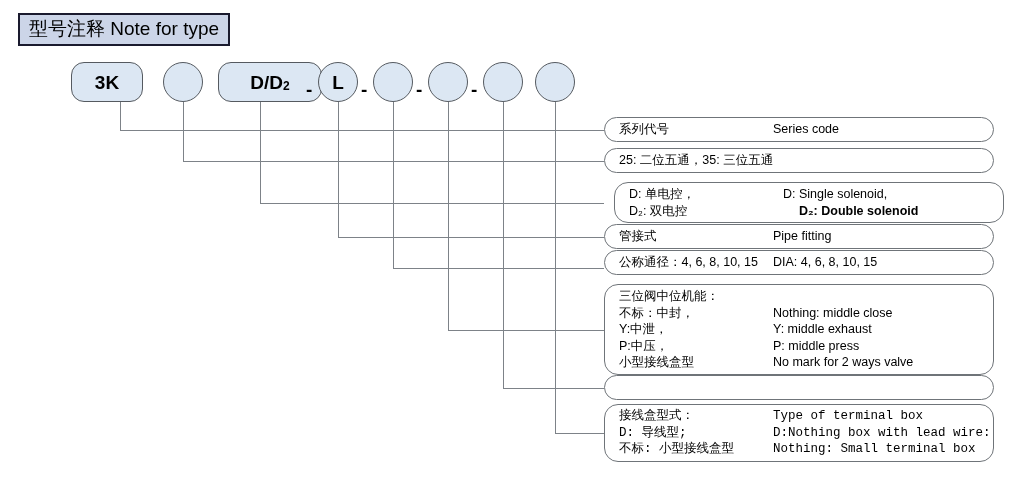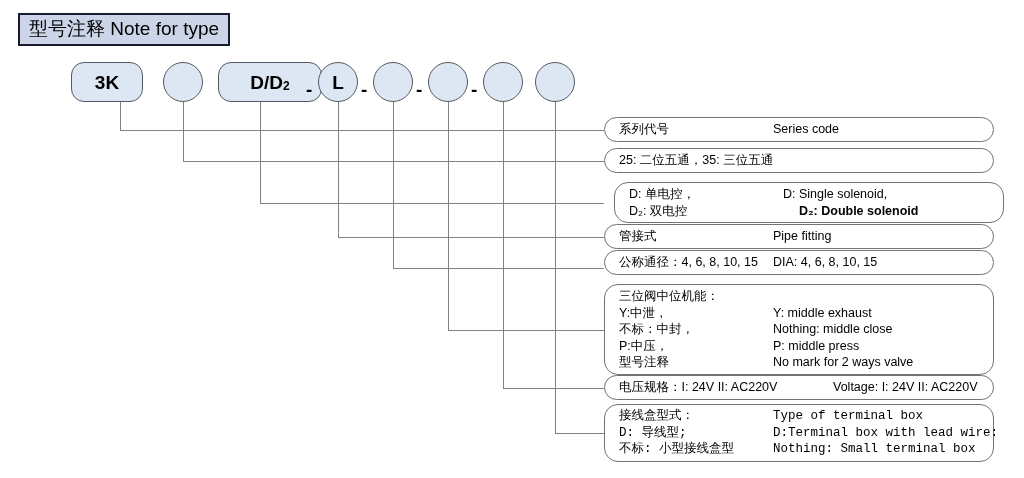--- a/index.html
+++ b/index.html
@@ -117,50 +117,48 @@
     <span class="ln">
       <span class="cn">公称通径：4, 6, 8, 10, 15</span>
       <span class="en" style="left: 168px;">DIA: 4, 6, 8, 10, 15</span>
     </span>
   </div>
 <div class="row" style="top: 284px;">
     <span class="ln">
       <span class="cn">三位阀中位机能：</span>
     </span>
     <span class="ln">
+      <span class="cn"> 不标：中封，</span>
+      <span class="en" style="left: 168px;">Nothing: middle close</span>
+    </span>
+    <span class="ln">
       <span class="cn">Y:中泄，</span>
       <span class="en" style="left: 168px;">Y: middle exhaust</span>
-    </span>
-    <span class="ln">
-      <span class="cn"> 不标：中封，</span>
-      <span class="en" style="left: 168px;">Nothing: middle close</span>
     </span>
     <span class="ln">
       <span class="cn"> P:中压，</span>
       <span class="en" style="left: 168px;"> P: middle press</span>
     </span>
     <span class="ln">
-      <span class="cn">型号注释</span>
+      <span class="cn">小型接线盒型</span>
       <span class="en" style="left: 168px;">No mark for 2 ways valve</span>
     </span>
   </div>
 <div class="row" style="top: 375px;">
     <span class="ln">
-      <span class="cn">电压规格：I: 24V  II: AC220V</span>
-      <span class="en" style="left: 228px;">Voltage: I: 24V  II: AC220V</span>
     </span>
   </div>
 <div class="row" style="top: 404px; font-family: Liberation Mono, monospace;">
     <span class="ln">
       <span class="cn">接线盒型式：</span>
       <span class="en" style="left: 168px;">Type of terminal box</span>
     </span>
     <span class="ln">
       <span class="cn">D: 导线型;</span>
-      <span class="en" style="left: 168px;">D:Terminal box with lead wire:</span>
+      <span class="en" style="left: 168px;">D:Nothing box with lead wire:</span>
     </span>
     <span class="ln">
       <span class="cn">不标: 小型接线盒型</span>
       <span class="en" style="left: 168px;">Nothing: Small terminal box</span>
     </span>
   </div>
 <div class="vline" style="left: 120px; top: 102px; height: 28px; background: rgb(125, 130, 136);"></div>
 <div class="hline" style="left: 120px; top: 130px; width: 484px; background: rgb(125, 130, 136);"></div>
 <div class="vline" style="left: 183px; top: 102px; height: 59px; background: rgb(125, 130, 136);"></div>
 <div class="hline" style="left: 183px; top: 161px; width: 421px; background: rgb(125, 130, 136);"></div>

